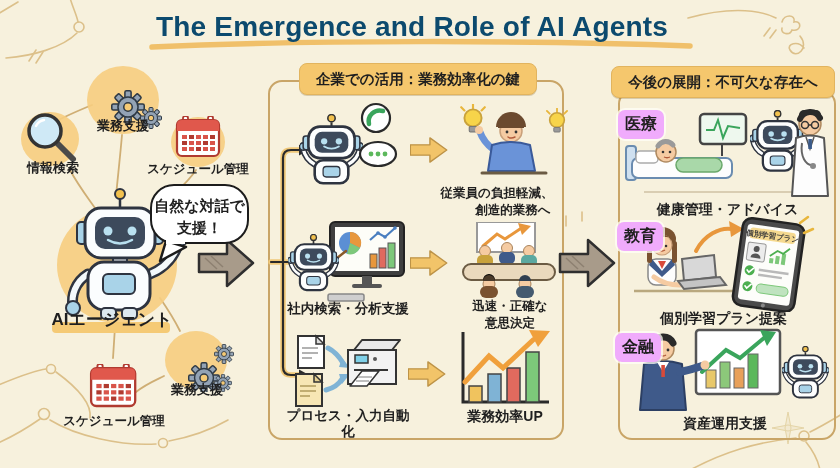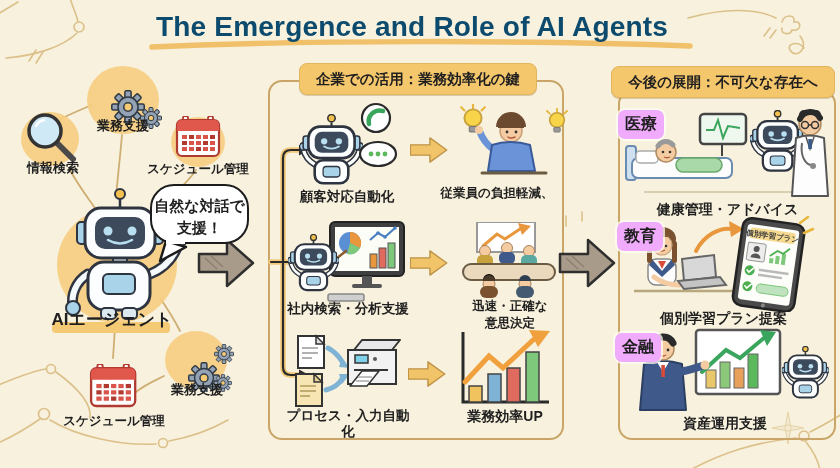--- a/index.html
+++ b/index.html
@@ -260,41 +260,41 @@
 
   <svg class="abs z2" style="left:292px;top:100px" width="112" height="92" viewBox="0 0 112 92">
     <use href="#bot" width="60" height="70" transform="translate(8,14) scale(1.05)"></use>
     <circle cx="84" cy="18" r="14" fill="#fff" stroke="#2a2a2a" stroke-width="2.2"></circle>
     <path d="M77,24 A11,11 0 0 1 91,11" stroke="#3aa55c" stroke-width="4.5" fill="none" stroke-linecap="round"></path>
     <ellipse cx="86" cy="54" rx="18" ry="12" fill="#fff" stroke="#2a2a2a" stroke-width="2.2"></ellipse>
     <circle cx="79" cy="54" r="2.4" fill="#5cb85c"></circle>
       <circle cx="86" cy="54" r="2.4" fill="#5cb85c"></circle>
       <circle cx="93" cy="54" r="2.4" fill="#5cb85c"></circle>
   </svg>
-  <div class="abs z3 row-label" style="left:288px;top:189px;width:118px">顧客対応自動化</div>
 
   <svg class="abs z2" style="left:410px;top:136px" width="38" height="28">
       <use href="#block-arrow" width="38" height="28"></use>
     </svg>
 
   <svg class="abs z2" style="left:458px;top:100px" width="110" height="86" viewBox="0 0 110 86">
     <use href="#bulb" width="26" height="30" transform="translate(2,4)"></use>
     <use href="#bulb" width="22" height="26" transform="translate(88,8)"></use>
     <path d="M36,50 C28,44 24,38 22,32" stroke="#6a93d8" stroke-width="7" fill="none" stroke-linecap="round"></path>
     <circle cx="21" cy="30" r="4" fill="#f5cba2"></circle>
     <path d="M38,27 A15,15 0 0 1 68,27" fill="#6b4a2f"></path>
     <circle cx="53" cy="31" r="11" fill="#f5cba2" stroke="#c9a07a" stroke-width="1.5"></circle>
     <path d="M40,24 A14,14 0 0 1 66,24 L66,28 L40,28 Z" fill="#6b4a2f"></path>
     <circle cx="49" cy="32" r="1.4" fill="#333"></circle>
       <circle cx="58" cy="32" r="1.4" fill="#333"></circle>
     <path d="M50,37 Q53,39 57,37" stroke="#b05a3a" stroke-width="1.5" fill="none" stroke-linecap="round"></path>
     <path d="M34,45 Q53,39 72,45 L77,71 H30 Z" fill="#6a93d8" stroke="#3a5a9a" stroke-width="2" stroke-linejoin="round"></path>
     <line x1="24" y1="73" x2="88" y2="73" stroke="#6b5b43" stroke-width="3" stroke-linecap="round"></line>
   </svg>
   <div class="abs z3 row-label s12" style="left:434px;top:186px;width:126px">従業員の負担軽減、</div>
+  <div class="abs z3 row-label s12" style="left:450px;top:203px;width:126px">創造的業務へ</div>
 
   <svg class="abs z2" style="left:288px;top:218px" width="120" height="92" viewBox="0 0 120 92">
     <rect x="42" y="4" width="74" height="54" rx="5" fill="#3f3f3f" stroke="#222" stroke-width="2"></rect>
     <rect x="47" y="9" width="64" height="44" fill="#fdfdf8"></rect>
     <circle cx="62" cy="25" r="11" fill="#5b8fd4"></circle>
     <path d="M62,25 L62,14 A11,11 0 0 1 72,30 Z" fill="#e8973c"></path>
     <path d="M62,25 L72,30 A11,11 0 0 1 59,36 Z" fill="#7dc87a"></path>
     <rect x="82" y="36" width="7" height="14" fill="#e8973c" stroke="#555" stroke-width="1"></rect>
     <rect x="91" y="30" width="7" height="20" fill="#e06a5e" stroke="#555" stroke-width="1"></rect>
     <rect x="100" y="25" width="7" height="25" fill="#7dc87a" stroke="#555" stroke-width="1"></rect>

